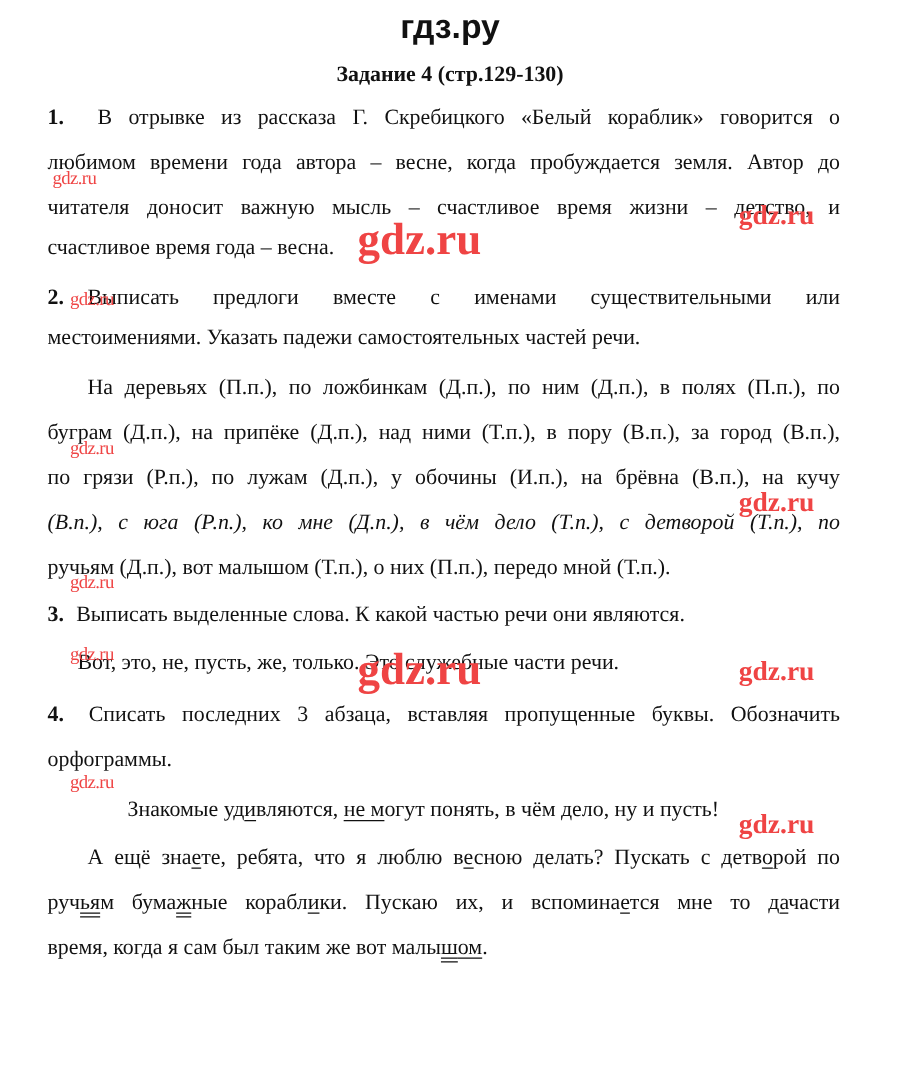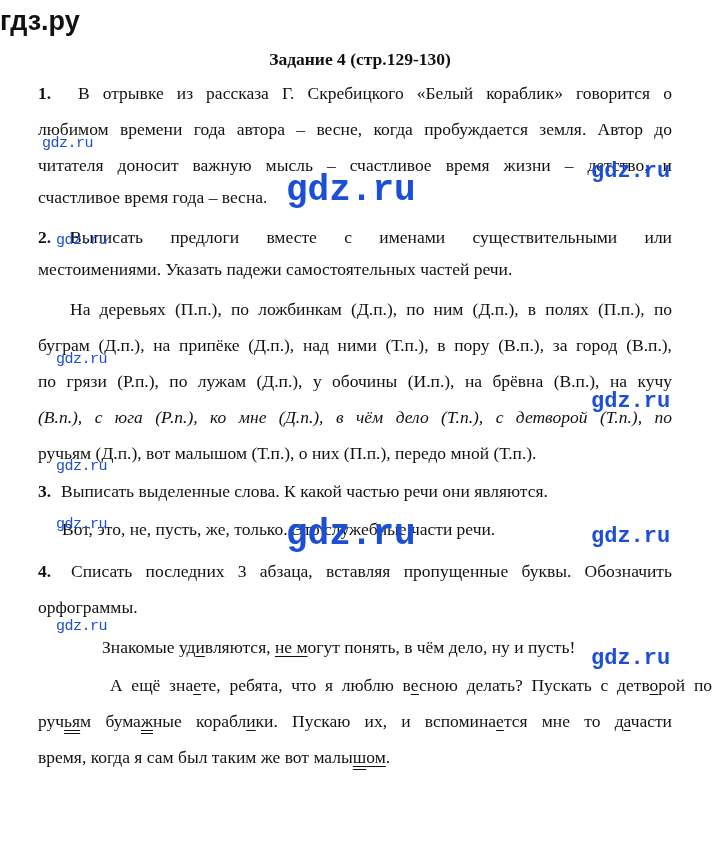--- a/index.html
+++ b/index.html
@@ -2,40 +2,40 @@
 <html><head>
 <meta charset="utf-8">
 <style>
   html, body { margin: 0; padding: 0; background: #ffffff; }
   body {
     width: 720px; height: 860px; position: relative; overflow: hidden;
     font-family: "Liberation Serif", "DejaVu Serif", serif;
     color: #111111;
   }
   .site-title {
-    position: absolute; left: 0; width: 720px; top: 6px; 
+    position: absolute; left: 0; width: 720px; top: 6px; text-align: center;
     font-family: "Liberation Sans", "DejaVu Sans", sans-serif;
     font-weight: bold; font-size: 27px; color: #111;
   }
   .task-title {
     position: absolute; left: 0; width: 720px; top: 49px; text-align: center;
     font-weight: bold; font-size: 17.5px;
   }
   .line {
     position: absolute; font-size: 17.5px; white-space: nowrap;
     line-height: 22px;
   }
   .j { left: 38px; width: 634px; text-align: justify; text-align-last: justify; }
   .l { left: 38px; }
   .num { font-weight: bold; display: inline-block; }
   .u1 { text-decoration: underline; text-underline-offset: 3px; }
   .u2 { text-decoration: underline double; text-underline-offset: 3px; }
   .wm {
-    position: absolute; font-family: Liberation Mono, monospace;
-    color: #1d4ed8; white-space: nowrap;
+    position: absolute; font-family: Liberation Serif, serif;
+    color: #ef4444; white-space: nowrap;
   }
   .wm-small { font-size: 15px; font-weight: normal; letter-spacing: -0.5px; }
   .wm-mid { font-size: 22px; font-weight: bold; }
   .wm-big { font-size: 36px; font-weight: bold; }
 </style>
 </head>
 <body>
 
 <div class="site-title">гдз.ру</div>
 <div class="task-title">Задание 4 (стр.129-130)</div>
@@ -54,21 +54,21 @@
 <div class="line l" style="top:442px;">ручьям (Д.п.), вот малышом (Т.п.), о них (П.п.), передо мной (Т.п.).</div>
 
 <div class="line l" style="top:480px;"><span class="num" style="width:23px;">3.</span><span>Выписать выделенные слова. К какой частью речи они являются.</span></div>
 <div class="line l" style="top:518px; left:62px;">Вот, это, не, пусть, же, только. Это служебные части речи.</div>
 
 <div class="line j" style="top:560px;"><span class="num" style="width:33px;">4.</span><span>Списать последних 3 абзаца, вставляя пропущенные буквы. Обозначить</span></div>
 <div class="line l" style="top:596px;text-align:center;">орфограммы.</div>
 
 <div class="line l" style="top:636px; left:70px;margin-left:32px;"><span>Знакомые уд</span><span class="u1">и</span><span>вляются, </span><span class="u1">не м</span><span>огут понять, в чём дело, ну и пусть!</span></div>
 
-<div class="line j" style="top:674px; left:70px; width:602px;margin-left:40px;"><span>А ещё зна</span><span class="u1">е</span><span>те, ребята, что я люблю в</span><span class="u1">е</span><span>сною делать? Пускать с детв</span><span class="u1">о</span><span>рой по</span></div>
+<div class="line j" style="top:674px; left:70px; width:602px;"><span>А ещё зна</span><span class="u1">е</span><span>те, ребята, что я люблю в</span><span class="u1">е</span><span>сною делать? Пускать с детв</span><span class="u1">о</span><span>рой по</span></div>
 <div class="line j" style="top:710px;"><span>руч</span><span class="u2">ья</span><span>м бума</span><span class="u2">ж</span><span>ные корабл</span><span class="u1">и</span><span>ки. Пускаю их, и вспомина</span><span class="u1">е</span><span>тся мне то д</span><span class="u1">а</span><span>части</span></div>
 <div class="line l" style="top:746px;"><span>время, когда я сам был таким же вот малы</span><span class="u2">ш</span><span class="u1">ом</span><span>.</span></div>
 
 <div class="wm wm-small" style="left:42px; top:135px;">gdz.ru</div>
 <div class="wm wm-mid" style="left:591px; top:159px;">gdz.ru</div>
 <div class="wm wm-big" style="left:286px; top:170px;">gdz.ru</div>
 <div class="wm wm-small" style="left:56px; top:232px;">gdz.ru</div>
 <div class="wm wm-small" style="left:56px; top:351px;">gdz.ru</div>
 <div class="wm wm-mid" style="left:591px; top:389px;">gdz.ru</div>
 <div class="wm wm-small" style="left:56px; top:458px;">gdz.ru</div>

